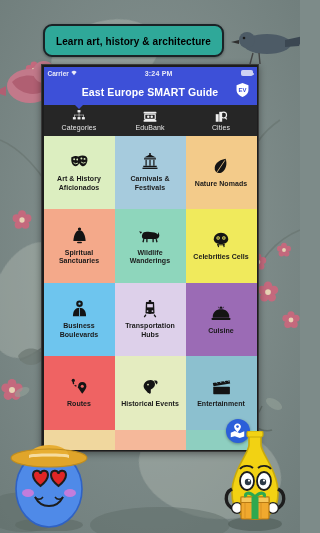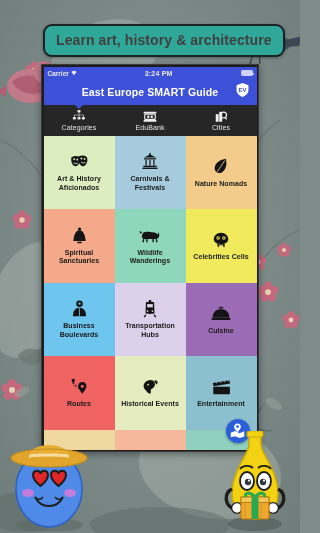--- a/index.html
+++ b/index.html
@@ -17,21 +17,21 @@
   
   #banner {
     position:absolute; left:43px; top:24px; z-index:30;
     background:#2fa899;
     border:2px solid #1b2226;
     border-radius:9px;
     padding:5px 11px 6px 11px;
     box-shadow:0 1px 3px rgba(0,0,0,.35);
   }
   #banner span {
-    color:#404040; font-size:14px; font-weight:600;
+    color:#000000; font-size:10px; font-weight:600;
     letter-spacing:.1px; white-space:nowrap;
   }
 
   
   #phone {
     position:absolute; left:41px; top:64px; width:218px; height:388px;
     z-index:20;
     background:#1d1d1d;
     border:1.5px solid #3a3a3a;
     box-shadow:0 2px 7px rgba(0,0,0,.4);

